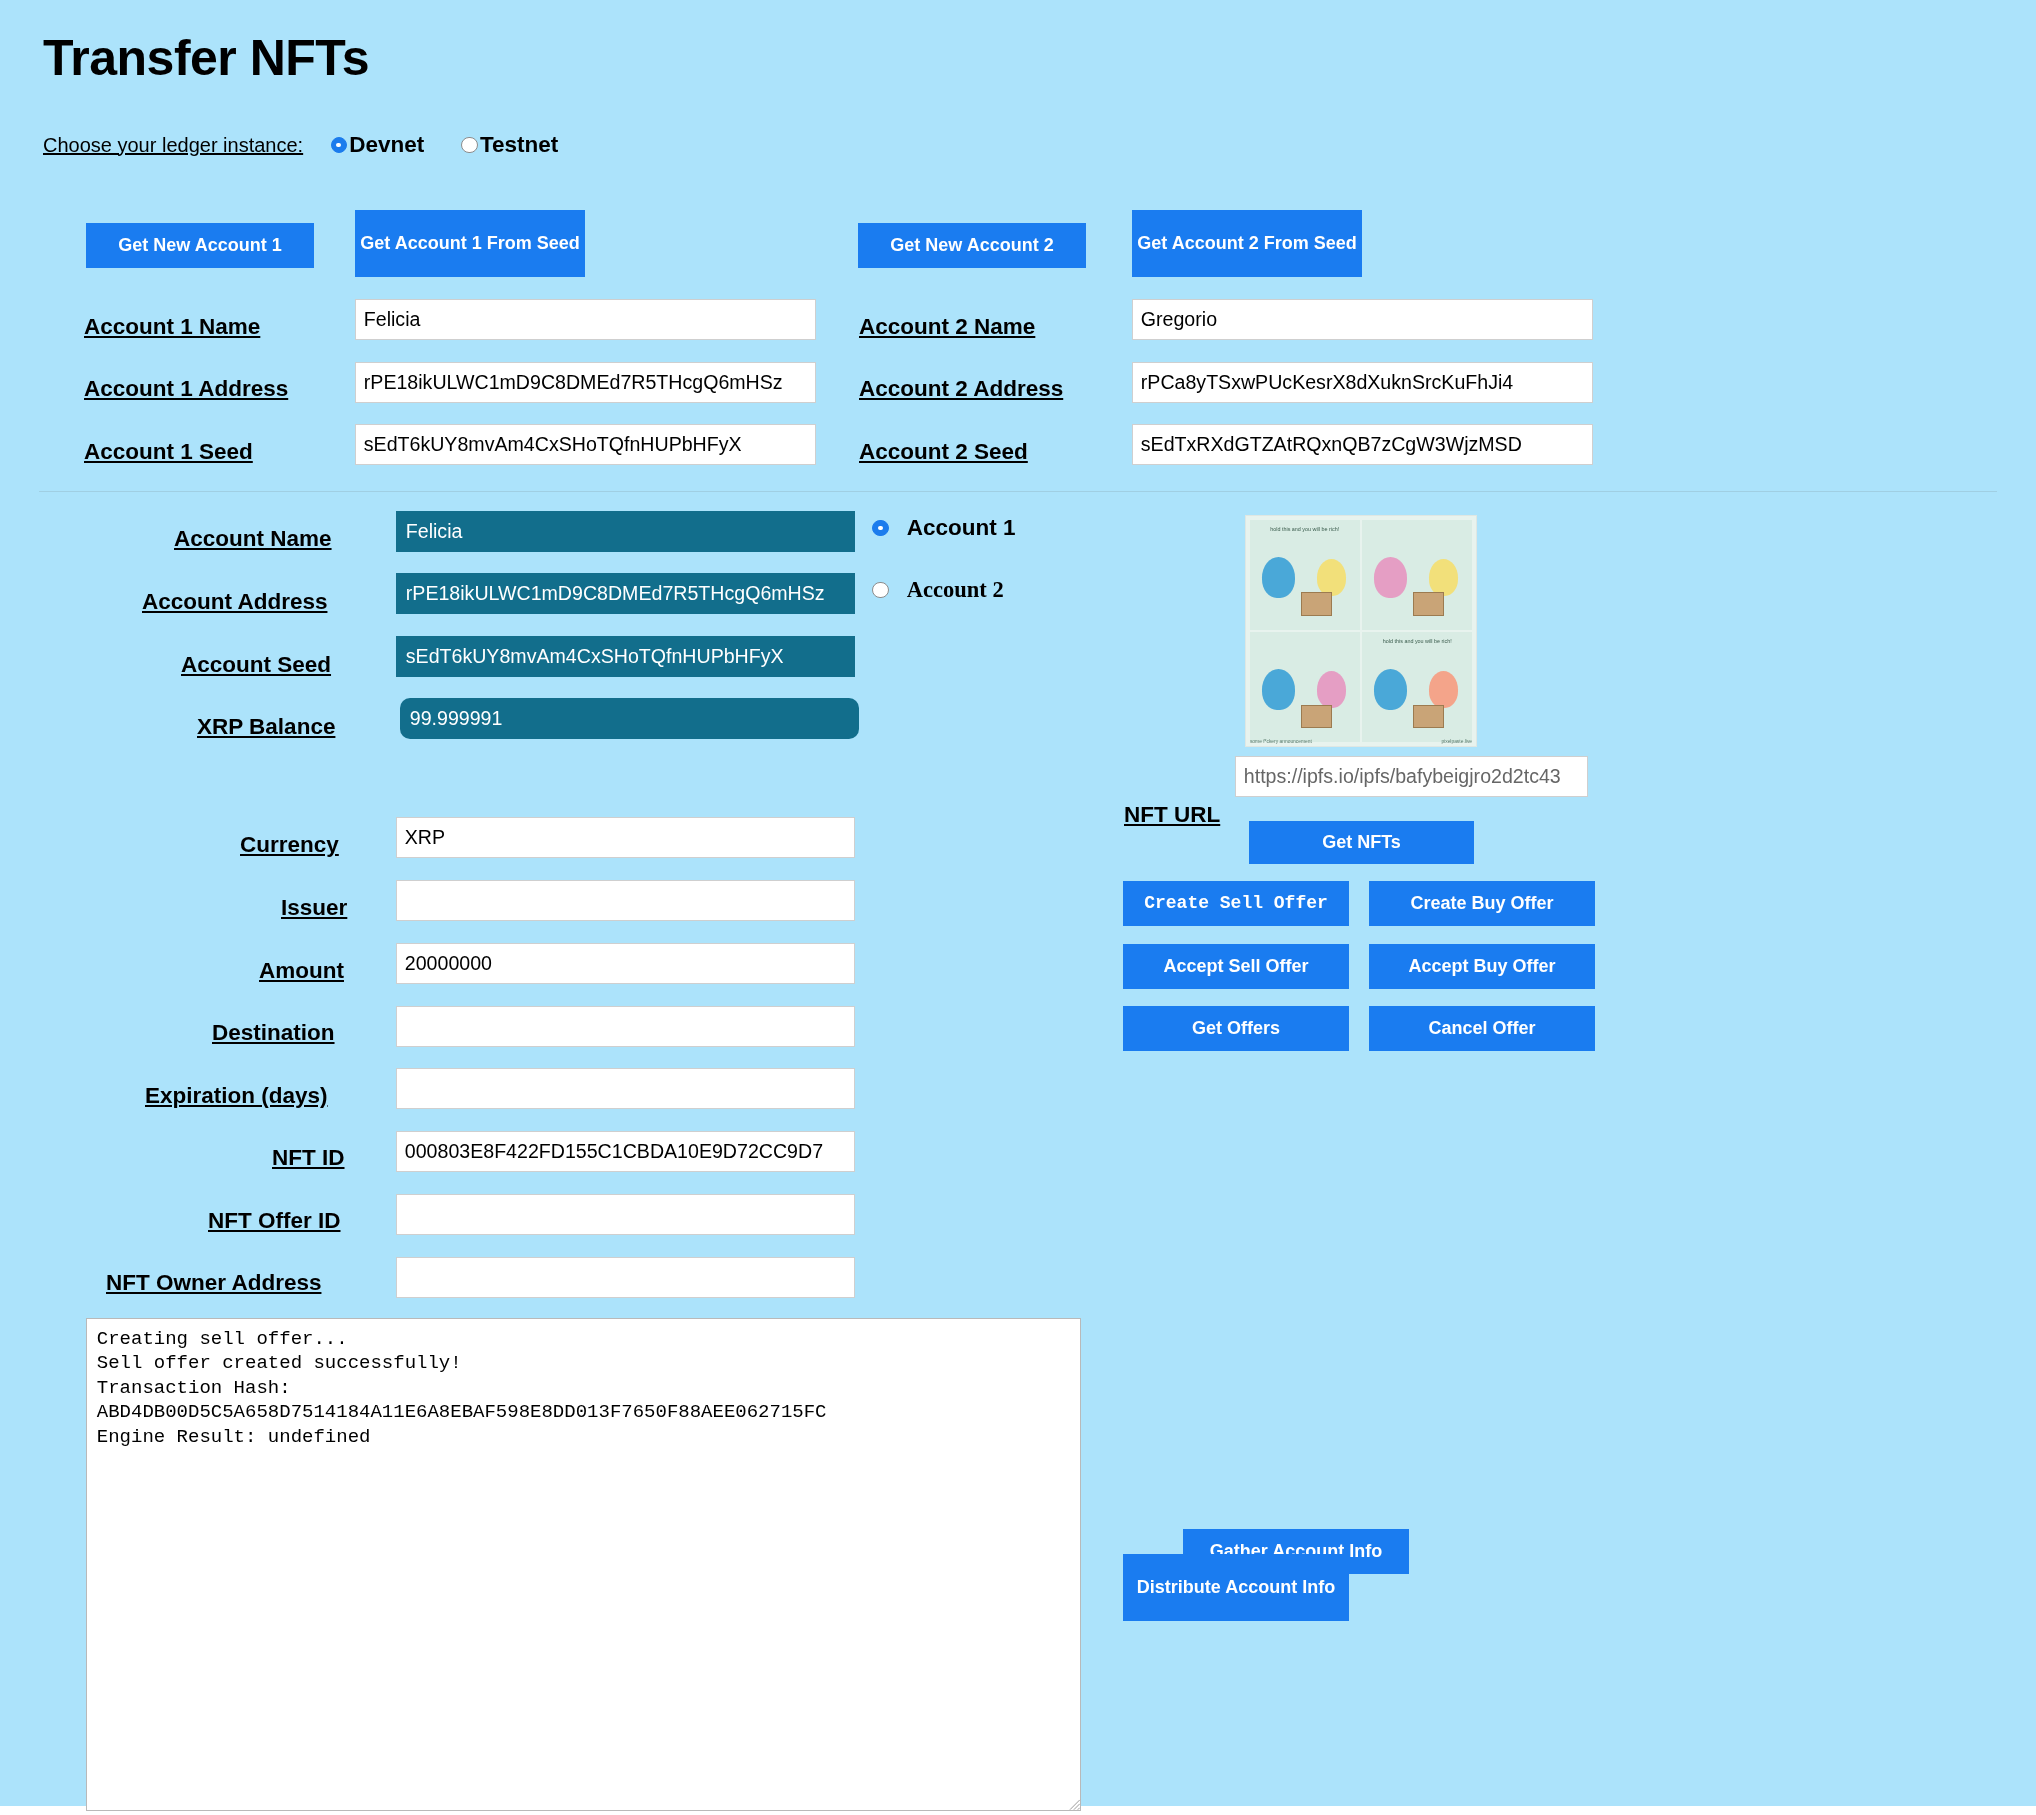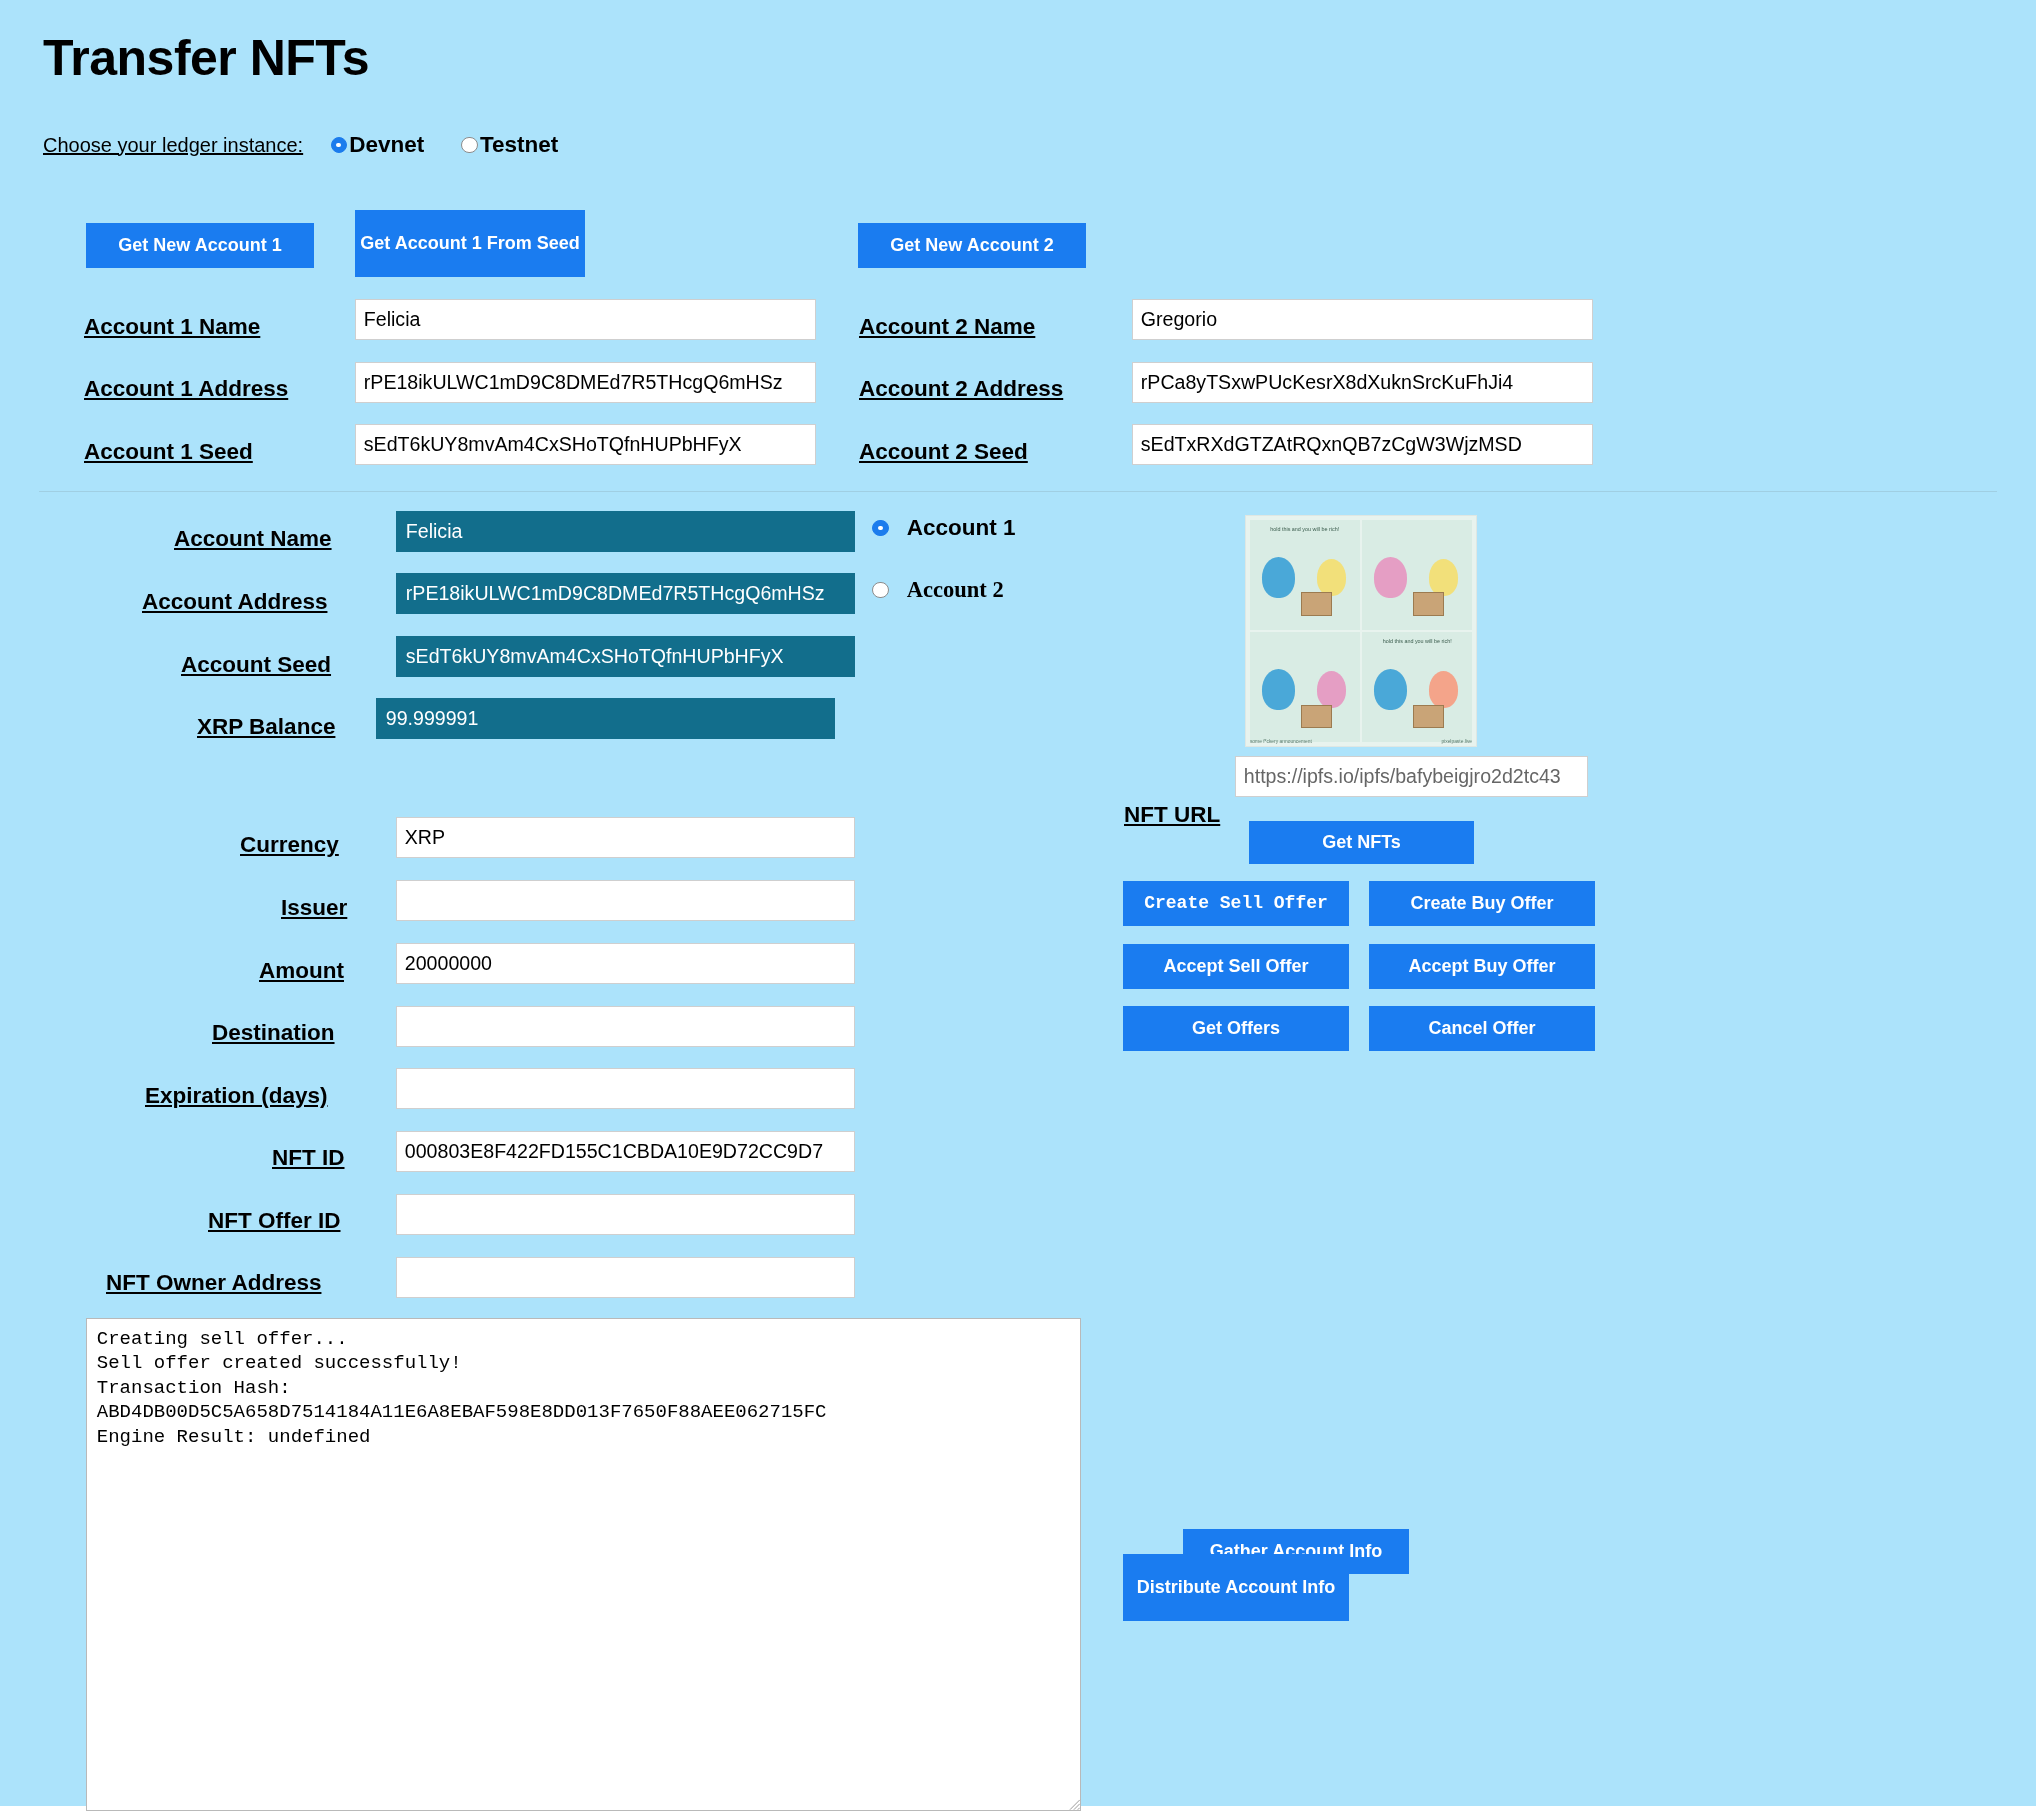--- a/index.html
+++ b/index.html
@@ -238,20 +238,21 @@
   <span class="lbl abs" style="left:84px; top:314px;">Account 1 Name</span>
   <input class="inp abs" style="left: 355px; top: 299px; width: 461px; height: 41px;" type="text" value="Felicia">
 
   <span class="lbl abs" style="left:84px; top:376px;">Account 1 Address</span>
   <input class="inp abs" style="left: 355px; top: 362px; width: 461px; height: 41px;" type="text" value="rPE18ikULWC1mD9C8DMEd7R5THcgQ6mHSz">
 
   <span class="lbl abs" style="left:84px; top:439px;">Account 1 Seed</span>
   <input class="inp abs" style="left: 355px; top: 424px; width: 461px; height: 41px;" type="text" value="sEdT6kUY8mvAm4CxSHoTQfnHUPbHFyX">
 
   <button class="btn abs" style="left:858px; top:223px; width:228px; height:45px;">Get New Account 2</button>
+  <button class="btn abs" style="left:1132px; top:210px; width:230px; height:67px;">Get Account 2 From Seed</button>
 
   <span class="lbl abs" style="left:859px; top:314px;">Account 2 Name</span>
   <input class="inp abs" style="left: 1132px; top: 299px; width: 461px; height: 41px;" type="text" value="Gregorio">
 
   <span class="lbl abs" style="left:859px; top:376px;">Account 2 Address</span>
   <input class="inp abs" style="left: 1132px; top: 362px; width: 461px; height: 41px;" type="text" value="rPCa8yTSxwPUcKesrX8dXuknSrcKuFhJi4">
 
   <span class="lbl abs" style="left:859px; top:439px;">Account 2 Seed</span>
   <input class="inp abs" style="left: 1132px; top: 424px; width: 461px; height: 41px;" type="text" value="sEdTxRXdGTZAtRQxnQB7zCgW3WjzMSD">
 
@@ -260,21 +261,21 @@
   <span class="lbl abs" style="left:174px; top:526px;">Account Name</span>
   <input class="inp-dark abs" style="left: 396px; top: 511px; width: 459px; height: 41px;" type="text" value="Felicia">
 
   <span class="lbl abs" style="left:142px; top:589px;">Account Address</span>
   <input class="inp-dark abs" style="left: 396px; top: 573px; width: 459px; height: 41px;" type="text" value="rPE18ikULWC1mD9C8DMEd7R5THcgQ6mHSz">
 
   <span class="lbl abs" style="left:181px; top:652px;">Account Seed</span>
   <input class="inp-dark abs" style="left: 396px; top: 636px; width: 459px; height: 41px;" type="text" value="sEdT6kUY8mvAm4CxSHoTQfnHUPbHFyX">
 
   <span class="lbl abs" style="left:197px; top:714px;">XRP Balance</span>
-  <input class="inp-dark abs" style="left: 376px; top: 698px; width: 459px; height: 41px;" type="text" value="99.999991">
+  <input class="inp-dark abs" style="left: 400px; top: 698px; width: 459px; height: 41px; border-radius: 10px;" type="text" value="99.999991">
 
   <div class="abs" style="left:872px; top:515px;">
     <span class="radio checked" style="vertical-align:middle;"></span>
     <span class="radio-label" style="margin-left:13.7px; vertical-align:middle;">Account 1</span>
   </div>
   <div class="abs" style="left:872px; top:577px;">
     <span class="radio" style="vertical-align:middle;"></span>
     <span class="radio-label" style="margin-left:13.7px; vertical-align:middle;font-family:Liberation Serif, serif;">Account 2</span>
   </div>
 

